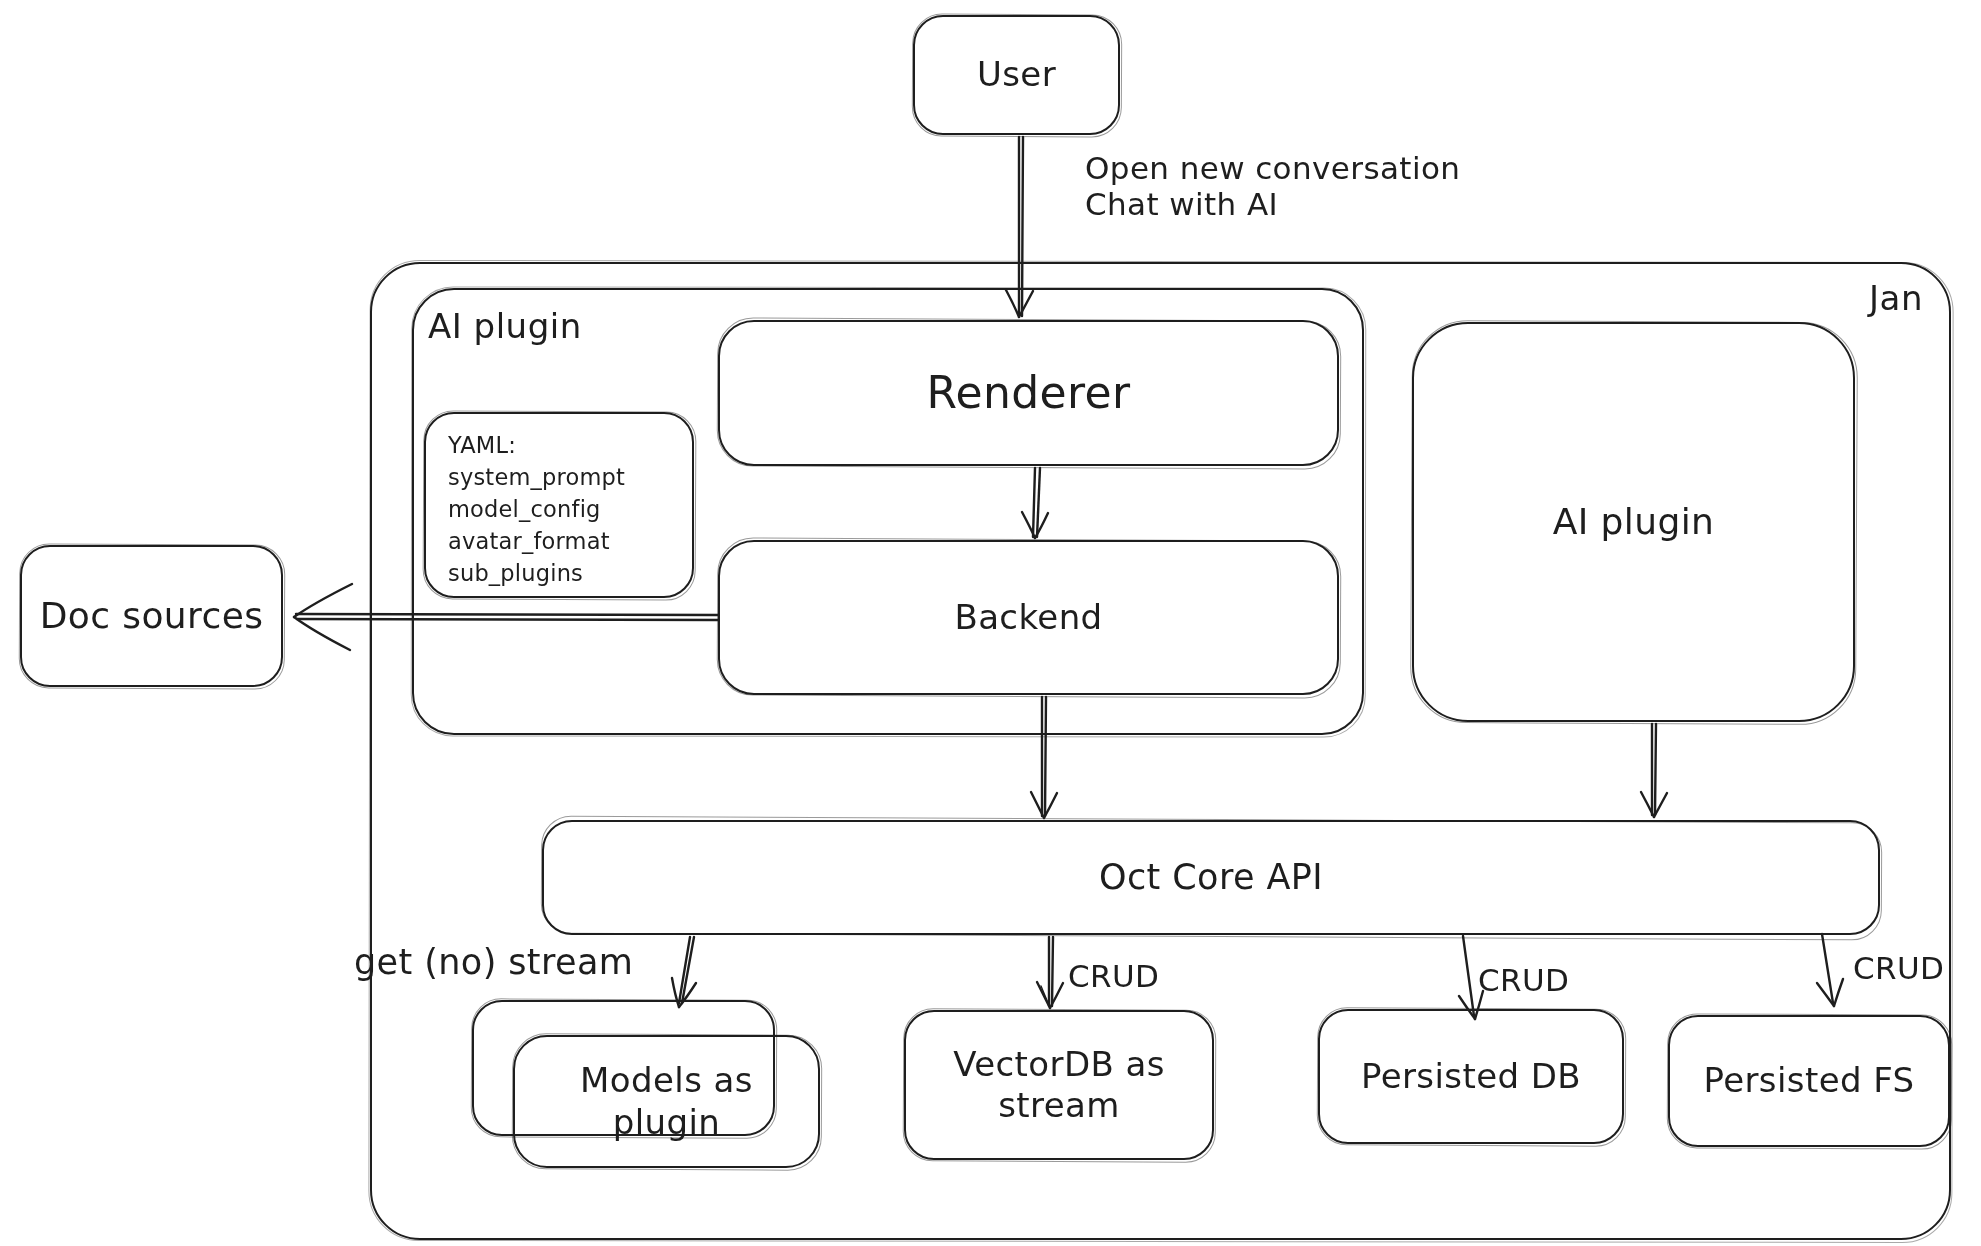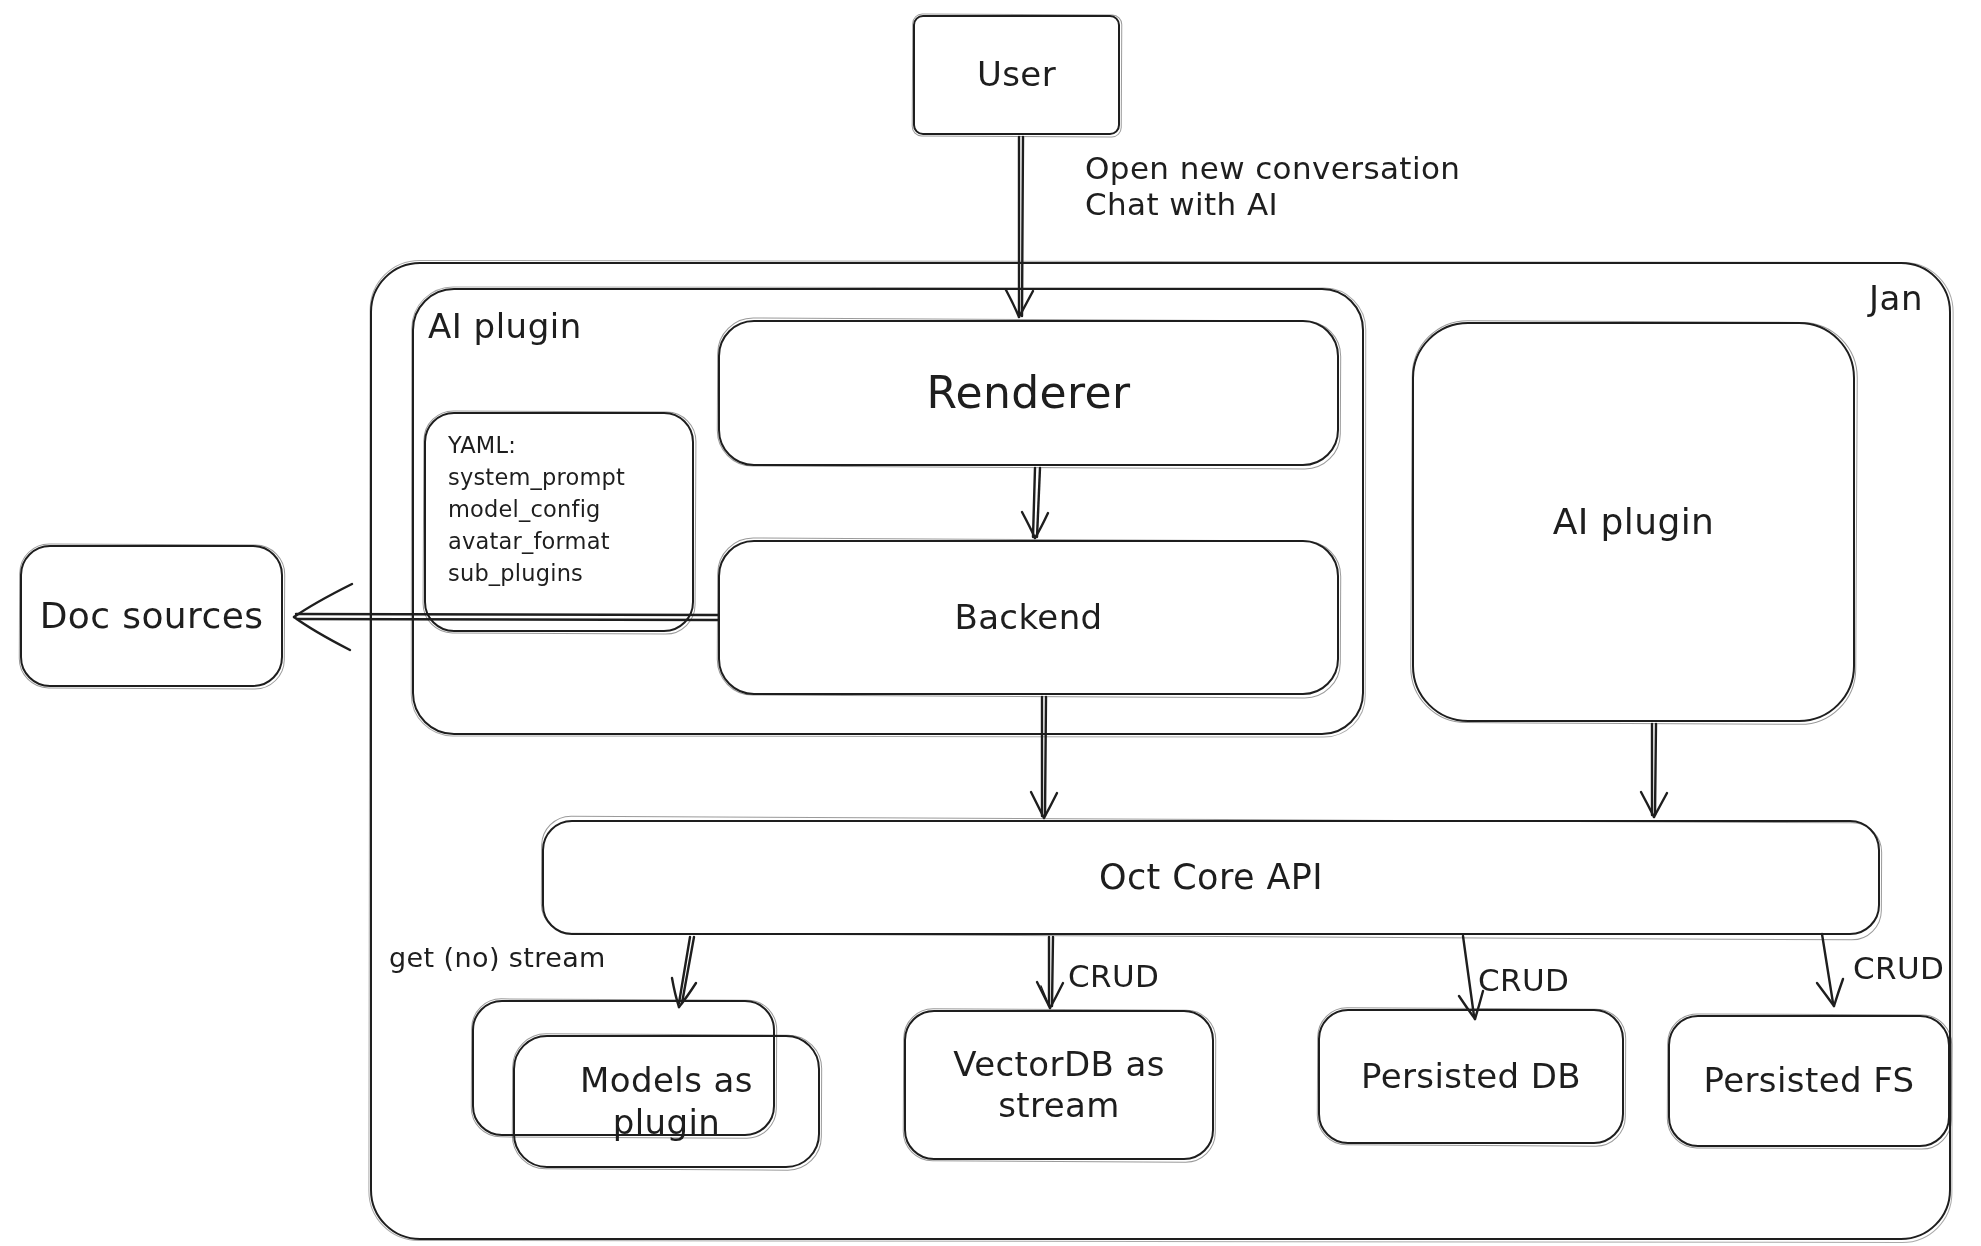--- a/index.html
+++ b/index.html
@@ -51,29 +51,29 @@
 <div class="canvas">
 
   <div class="container" style="left:370px;top:262px;width:1581px;height:978px;border-radius:50px;">
     <span class="corner-label" style="top:14px;right:26px;font-size:34px;">Jan</span>
   </div>
 
   <div class="container" style="left:412px;top:288px;width:952px;height:447px;border-radius:42px;">
     <span class="corner-label" style="top:16px;left:14px;font-size:34px;">AI plugin</span>
   </div>
 
-  <div class="box" style="left:913px;top:15px;width:207px;height:120px;border-radius:10px;font-size:34px;">
+  <div class="box" style="left:913px;top:15px;width:207px;height:120px;border-radius:30px;font-size:34px;">
     <span>User</span>
   </div>
 
   <div class="box" style="left:718px;top:320px;width:621px;height:146px;border-radius:36px;font-size:44px;">
     <span>Renderer</span>
   </div>
 
-  <div class="box" style="left:424px;top:412px;width:270px;height:220px;border-radius:30px;">
+  <div class="box" style="left:424px;top:412px;width:270px;height:186px;border-radius:30px;">
     <div class="yaml-text">
       <div>YAML:</div>
       <div>system_prompt</div>
       <div>model_config</div>
       <div>avatar_format</div>
       <div>sub_plugins</div>
     </div>
   </div>
 
   <div class="box" style="left:718px;top:540px;width:621px;height:155px;border-radius:36px;font-size:34px;">
@@ -107,21 +107,21 @@
 
   <div class="box" style="left:1668px;top:1015px;width:282px;height:132px;border-radius:30px;font-size:34px;">
     <span>Persisted FS</span>
   </div>
 
   <div class="edge-label" style="left:1085px;top:150px;font-size:31px;">
     <div>Open new conversation</div>
     <div style="">Chat with AI</div>
   </div>
 
-  <div class="edge-label" style="left:389px;top:942px;font-size:27px;">get (no) stream</div>
+  <div class="edge-label" style="left:354px;top:942px;font-size:35px;">get (no) stream</div>
 
   <div class="edge-label" style="left:1068px;top:958px;font-size:31px;">CRUD</div>
 
   <div class="edge-label" style="left:1478px;top:962px;font-size:31px;">CRUD</div>
 
   <div class="edge-label" style="left:1853px;top:950px;font-size:31px;">CRUD</div>
 
   <svg class="arrows" width="1981" height="1246" viewBox="0 0 1981 1246">
 
     <g>

